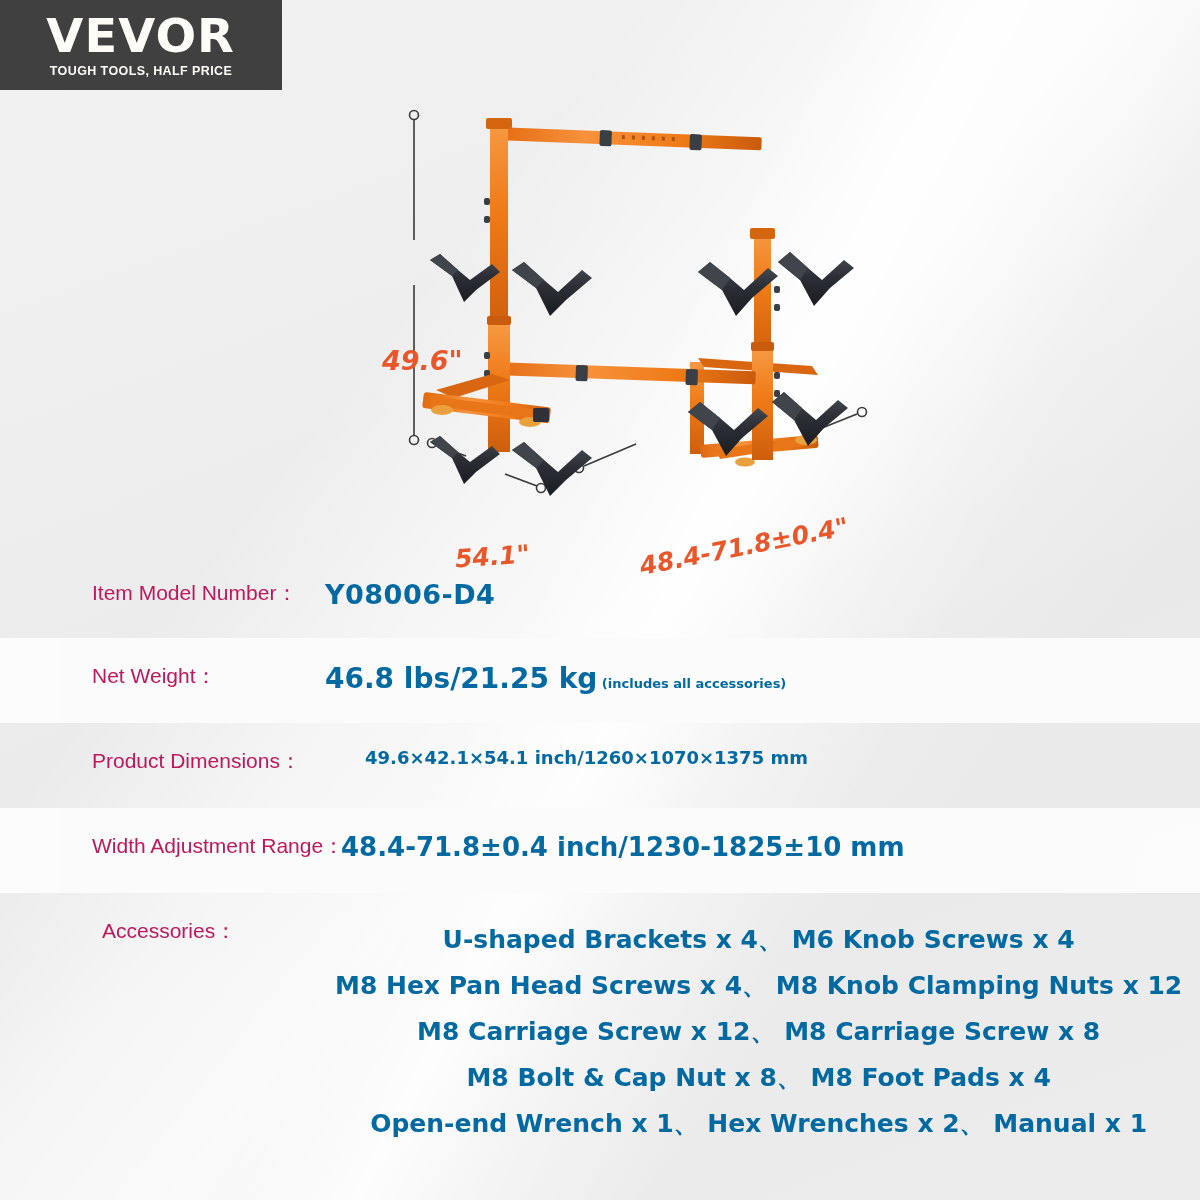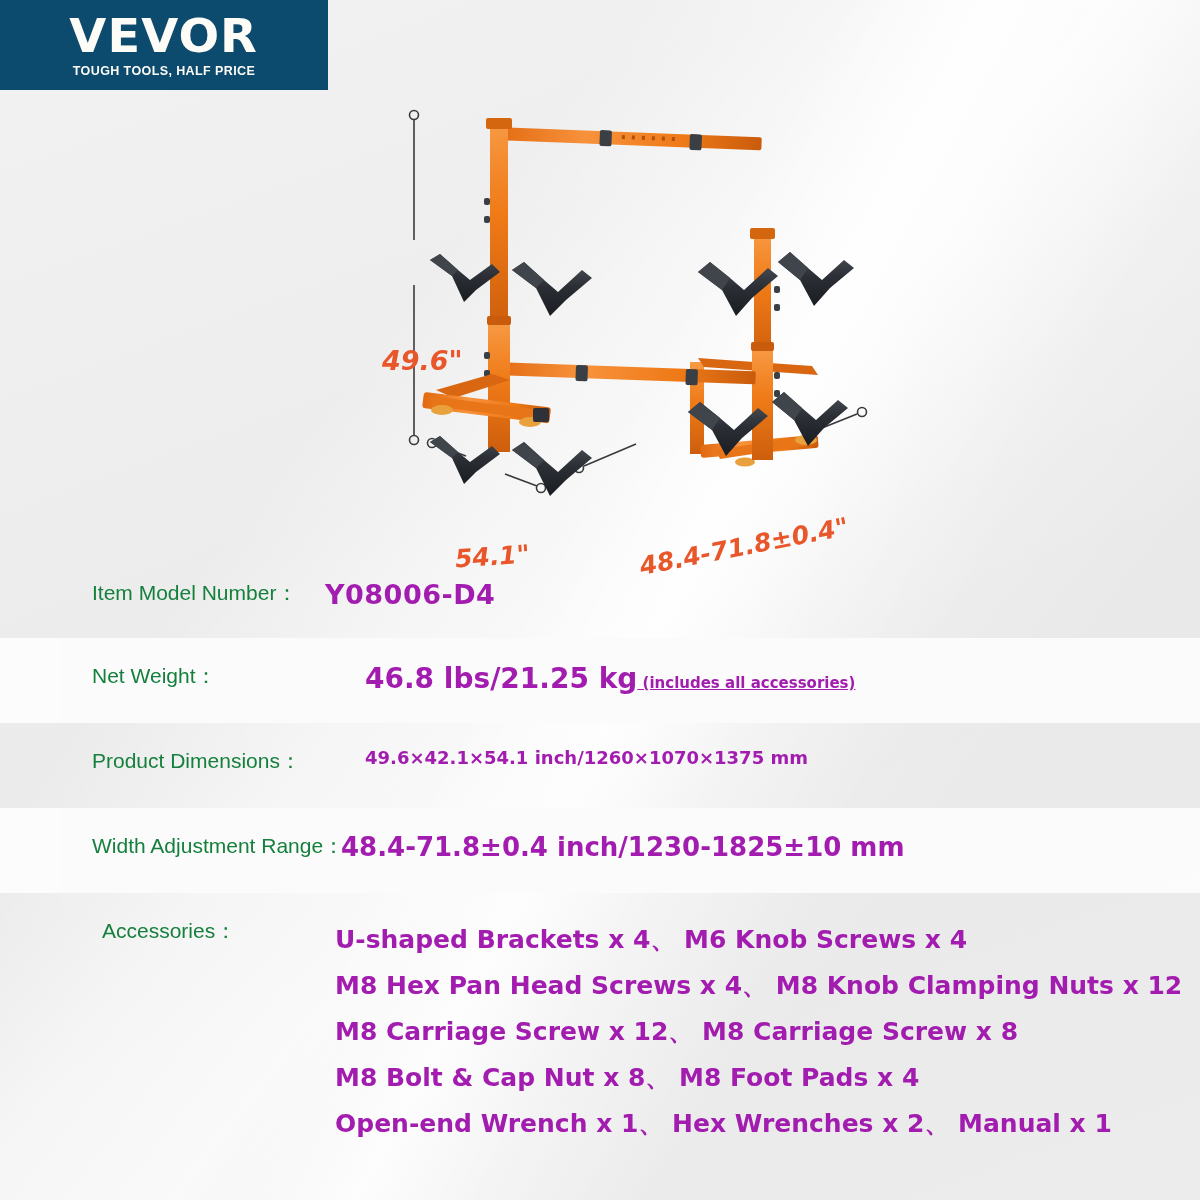--- a/index.html
+++ b/index.html
@@ -28,22 +28,22 @@
       rgba(255,255,255,0) 0%,
       rgba(255,255,255,0) 46%,
       rgba(255,255,255,.85) 54%,
       rgba(255,255,255,.35) 61%,
       rgba(255,255,255,0) 70%);
     pointer-events:none;
   }
 
   
   .logo-block{
-    position:absolute;left:0;top:0;width:328px;height:90px;
-    background:#0c4a6e;
+    position:absolute;left:0;top:0;width:282px;height:90px;
+    background:#404040;
     display:flex;flex-direction:column;align-items:center;justify-content:center;
   }
   .logo-word{
     color:#fdfcf7;
     font-weight:bold;
     font-size:46px;
     letter-spacing:1px;
     line-height:1;
     font-family:"DejaVu Sans",sans-serif;
     transform:scaleX(1.04);
@@ -76,39 +76,40 @@
   
   .spec{position:absolute;left:0;top:555px;width:1200px;}
   .row{position:relative;display:flex;align-items:flex-start;}
   .row.band{background:rgba(255,255,255,.82);}
   .band-inner{position:absolute;left:60px;right:62px;top:0;bottom:0;background:#fbfbfb;}
   .row-content{position:relative;display:flex;align-items:flex-start;width:100%;}
   .label{
     width:325px;
     padding-left:92px;
     box-sizing:border-box;
-    color:#15803d;
+    color:#be185d;
     font-size:21px;
     font-family:"Liberation Sans",sans-serif;
     white-space:nowrap;
   }
   .value{
-    color:#a21caf;
+    color:#0369a1;
     font-weight:bold;
     font-family:"DejaVu Sans",sans-serif;
+    text-align:center;
   }
 
   #row-model{height:83px;}
   #row-model .row-content{padding-top:24px;}
   #row-model .value{font-size:27px;letter-spacing:.5px;}
 
   #row-weight{height:85px;}
-  #row-weight .row-content{padding-top:24px;gap:40px;}
+  #row-weight .row-content{padding-top:24px;}
   #row-weight .value{font-size:28px;}
-  #row-weight .value .note{font-size:15px;text-decoration:underline;}
+  #row-weight .value .note{font-size:13px;}
 
   #row-dims{height:85px;}
   #row-dims .row-content{padding-top:24px;gap:40px;}
   #row-dims .value{font-size:18px;}
 
   #row-width{height:85px;}
   #row-width .row-content{padding-top:24px;}
   #row-width .value{font-size:26px;margin-left:16px;}
 
   #row-acc{height:255px;}

